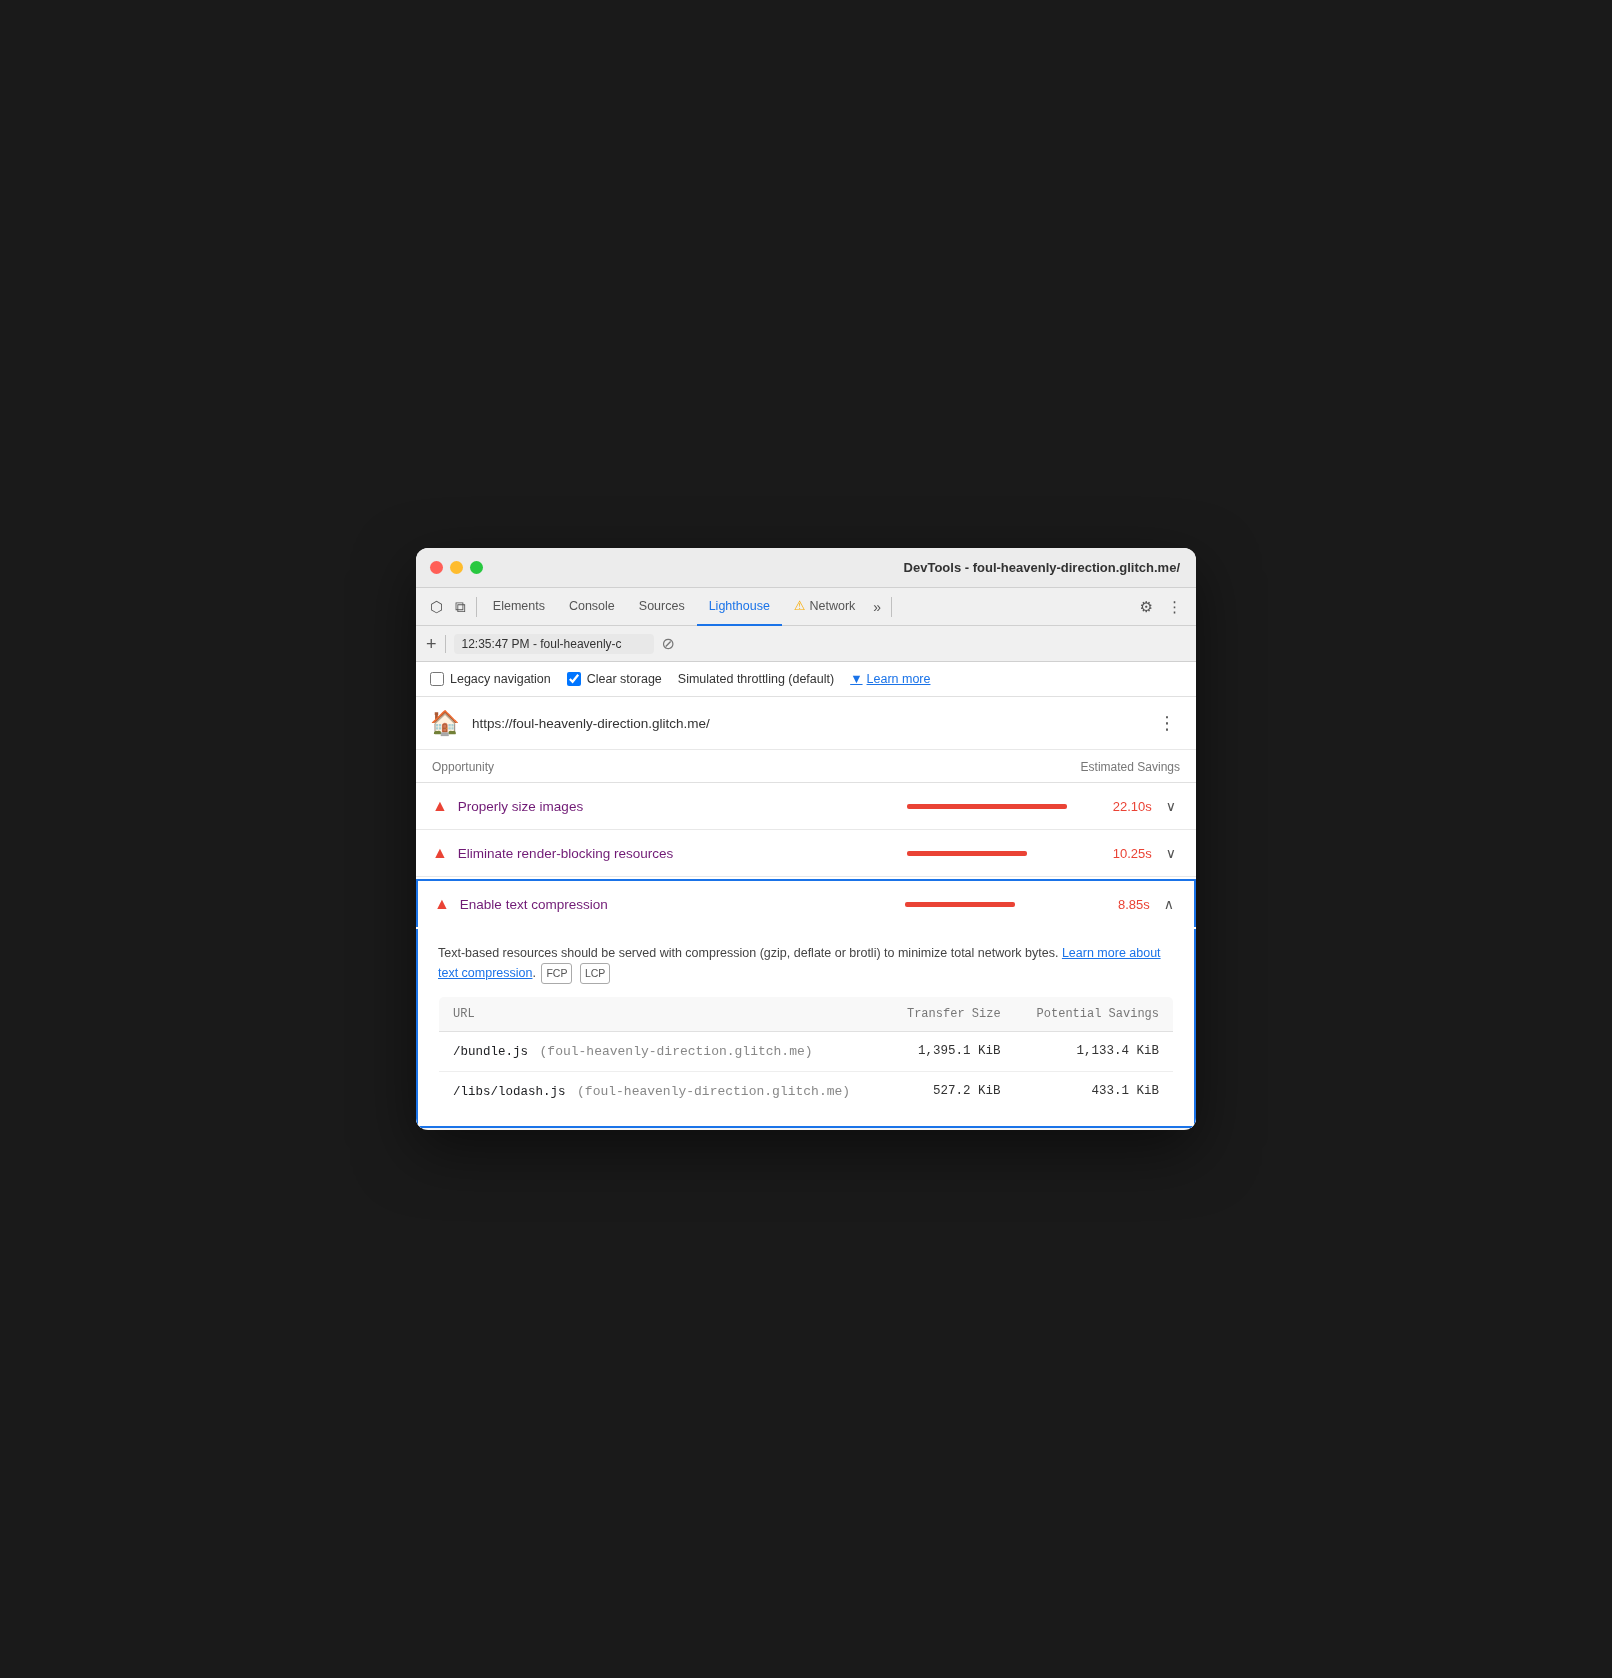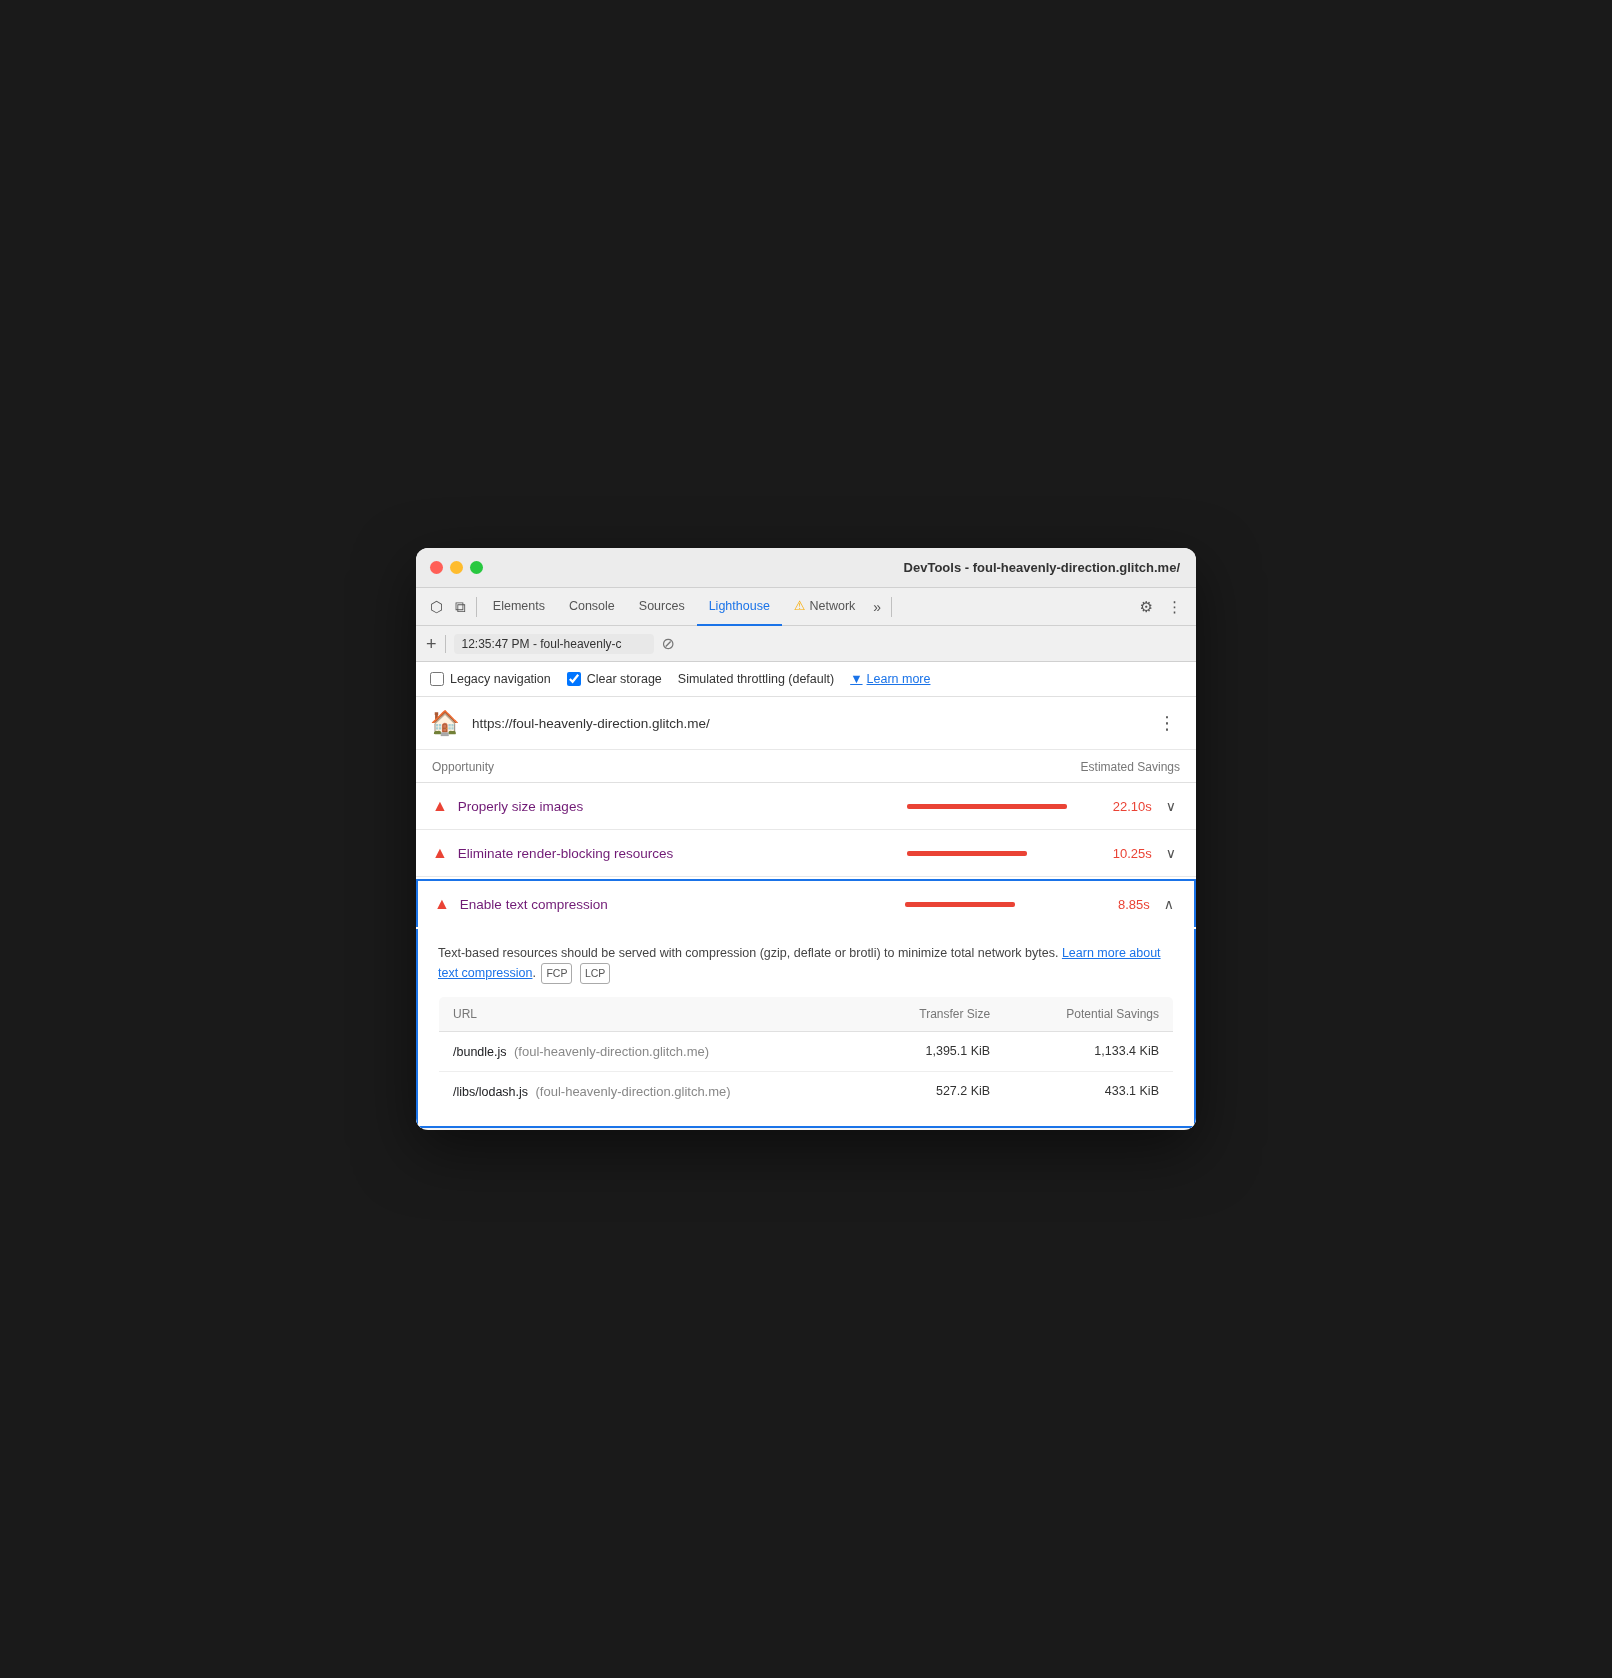--- a/index.html
+++ b/index.html
@@ -289,20 +289,21 @@
       margin: 0 2px;
     }
     
     .data-table {
       width: 100%;
       border-collapse: collapse;
       margin: 10px 0 14px;
       border: 1px solid #e0e0e0;
       border-radius: 6px;
       overflow: hidden;
+      font-family: Liberation Mono, monospace;
     }
     .data-table th {
       background: #f8f8f8;
       font-size: 12px;
       color: #777;
       padding: 10px 14px;
       text-align: left;
       border-bottom: 1px solid #e0e0e0;
       font-weight: 400;
     }

